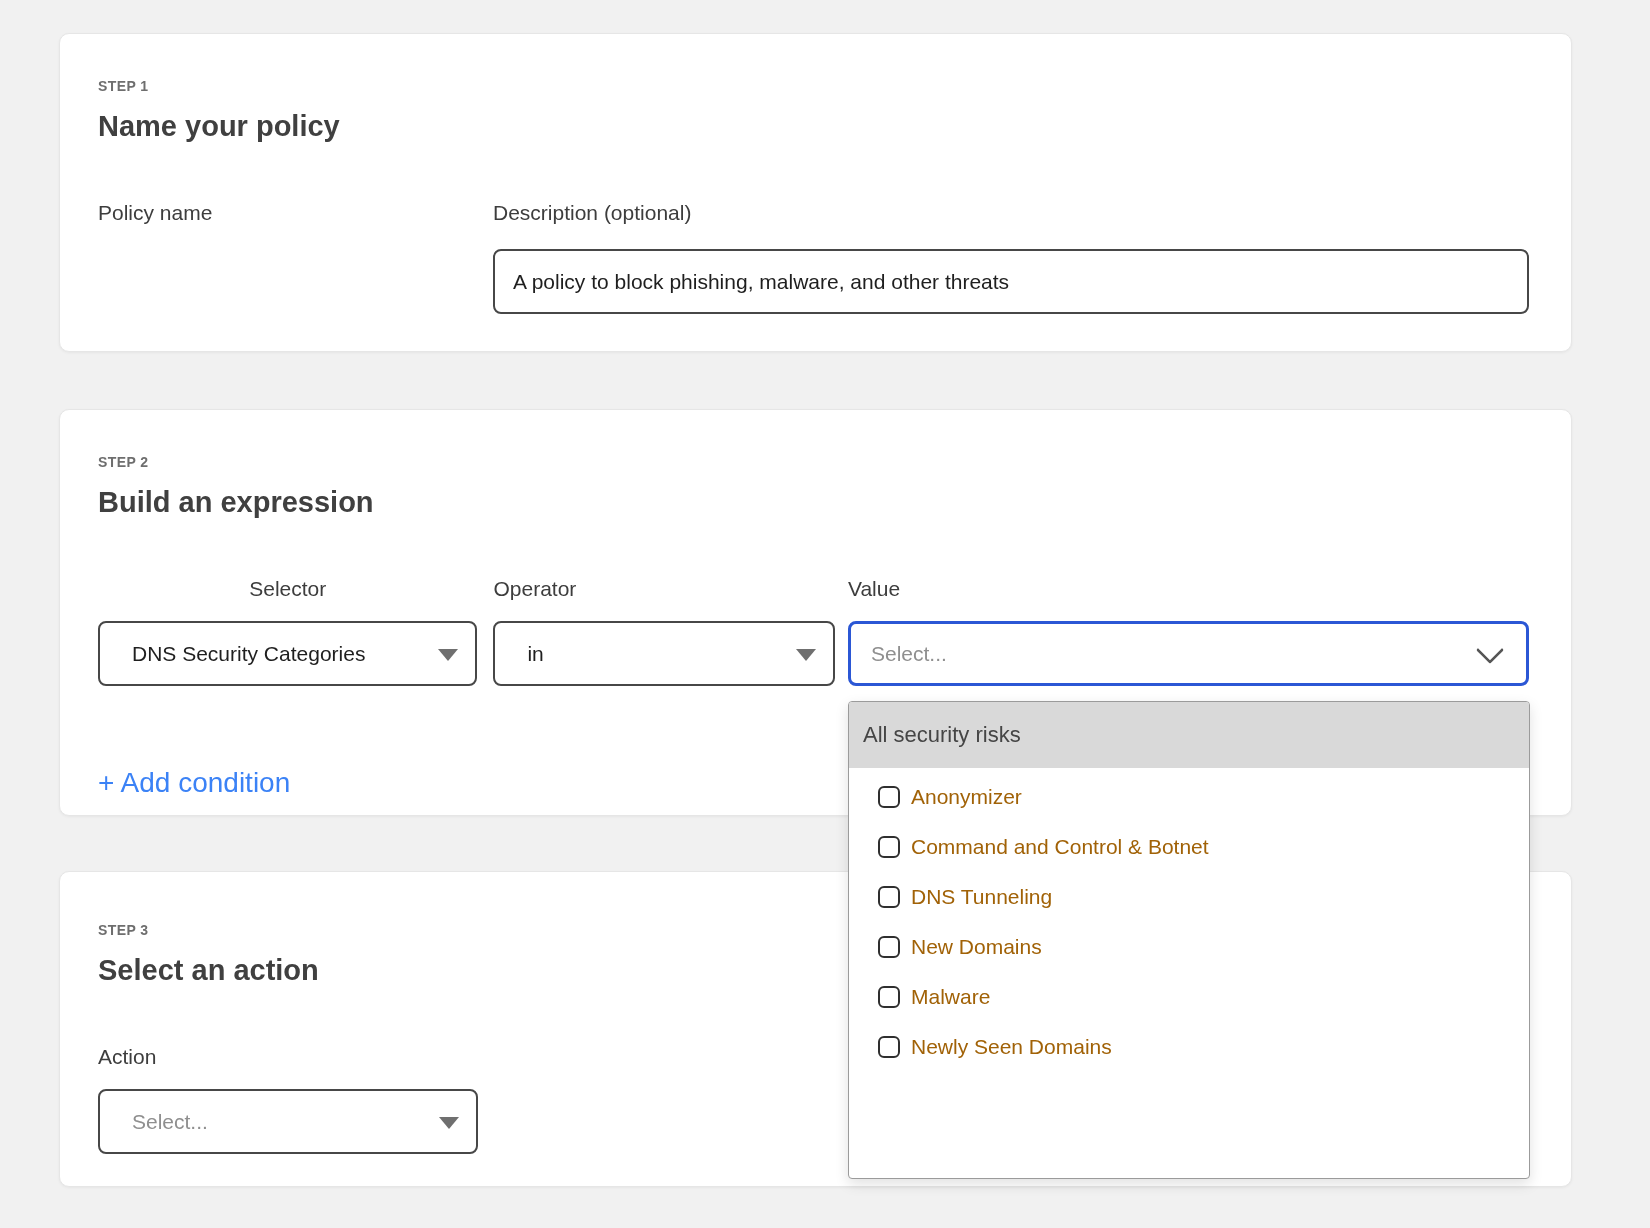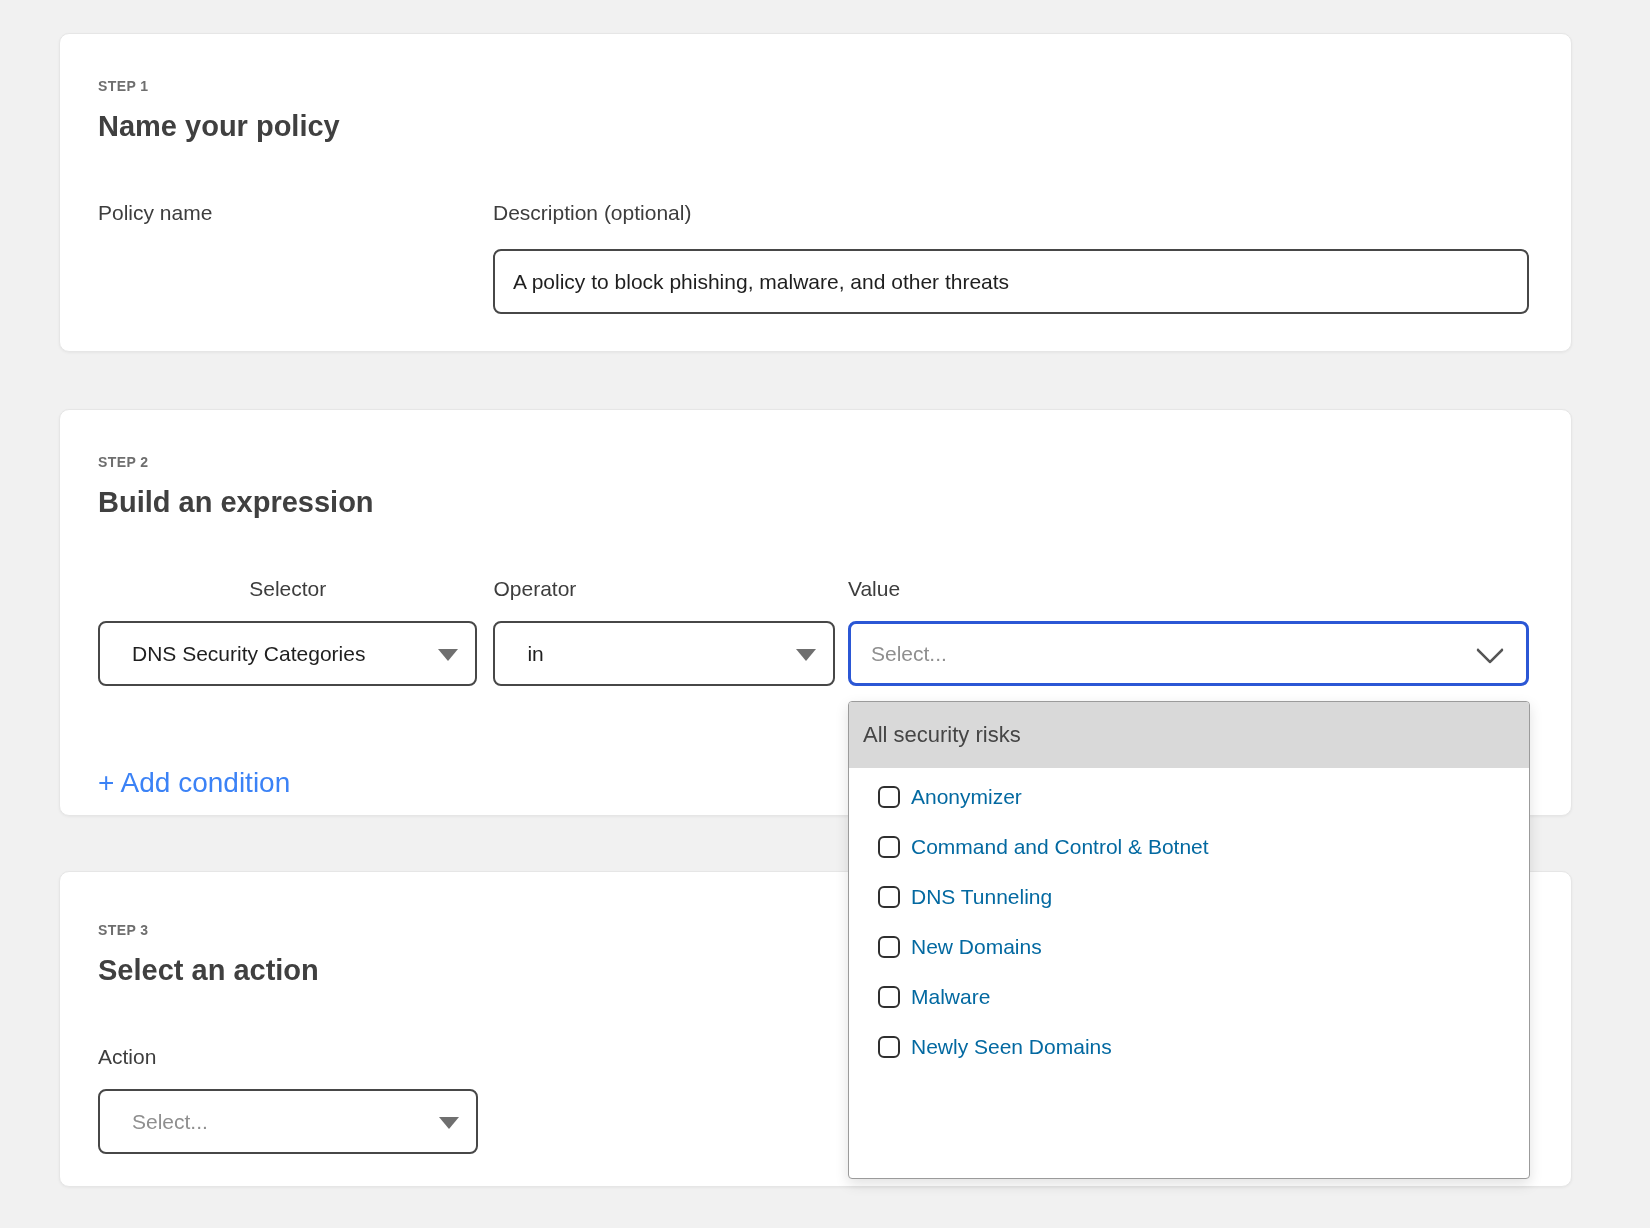--- a/index.html
+++ b/index.html
@@ -156,21 +156,21 @@
     width: 22px;
     height: 22px;
     border: 2px solid #2f2f2f;
     border-radius: 6px;
     background: #fff;
     flex: none;
   }
   .dropdown-item .item-label {
     margin-left: 11px;
     font-size: 21px;
-    color: #0369a1;
+    color: #a16207;
   }
 </style>
 </head>
 <body>
 
 <section class="card" id="card-step1">
   <div class="step-label">STEP 1</div>
   <h1 class="card-title">Name your policy</h1>
   <div class="field-row">
     <div class="field-col col-policy">

